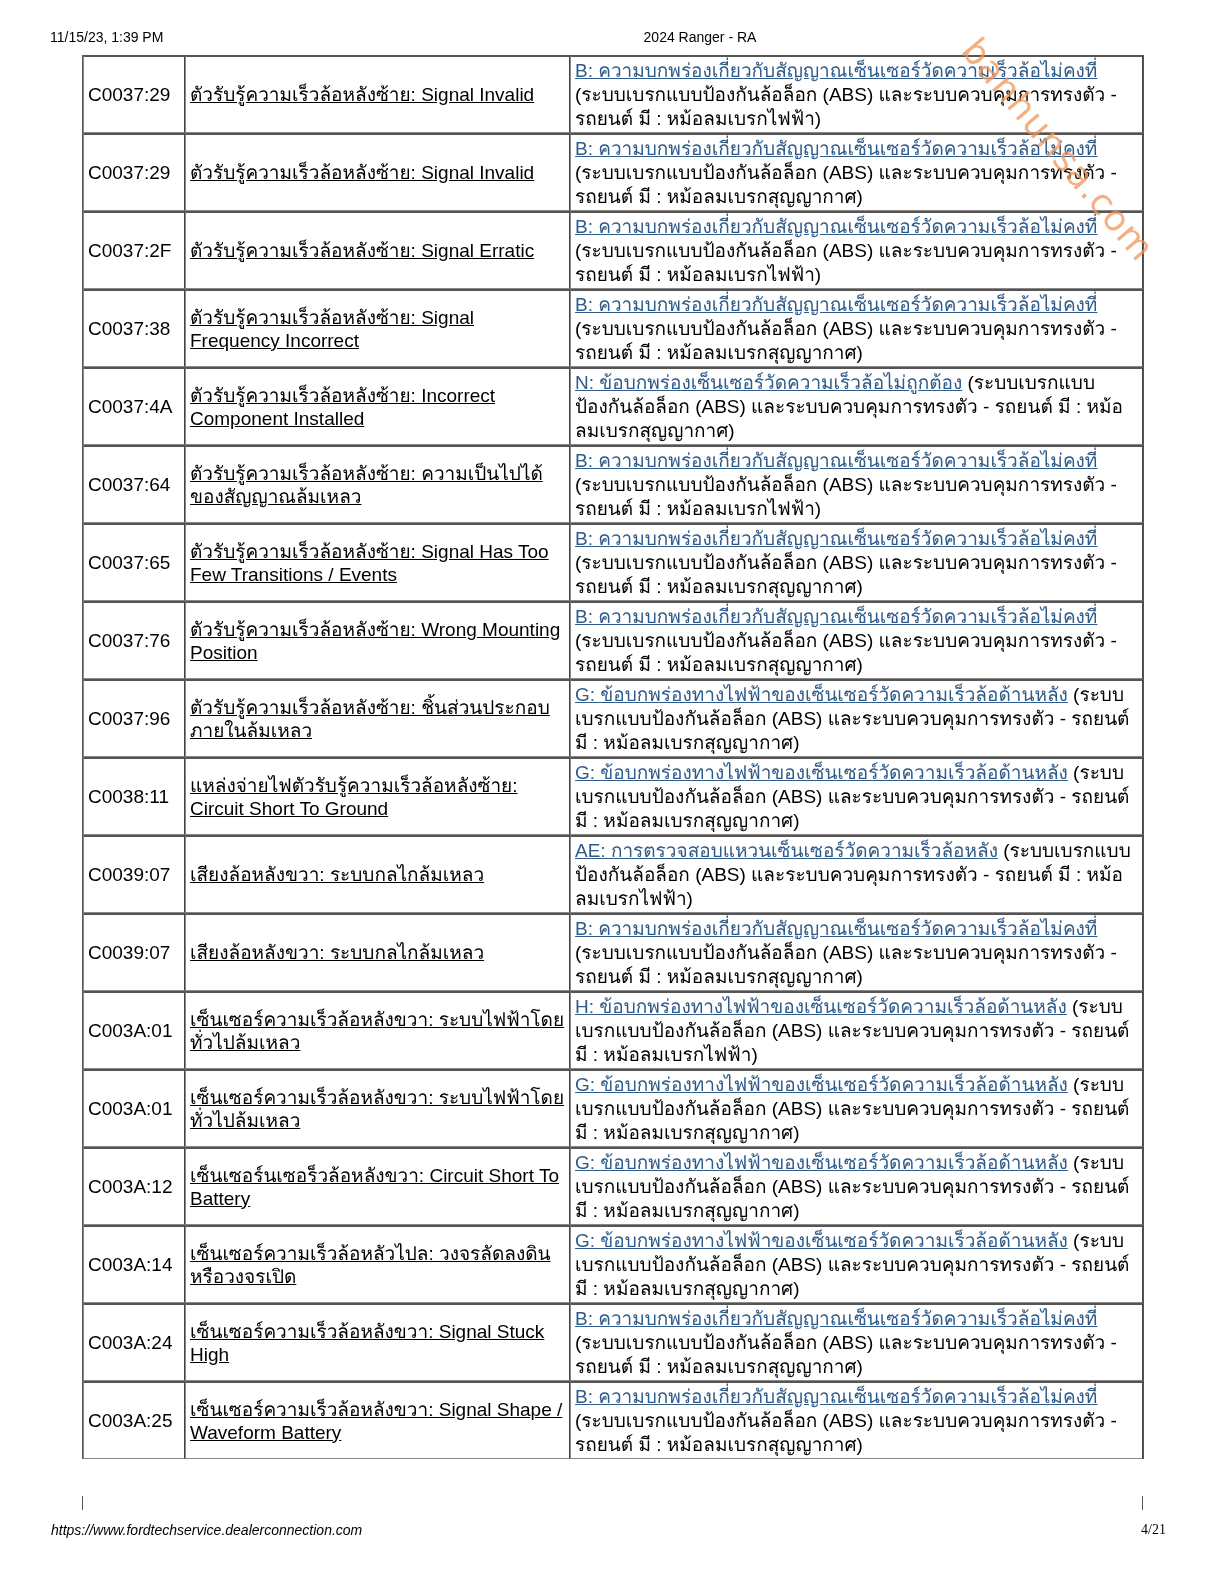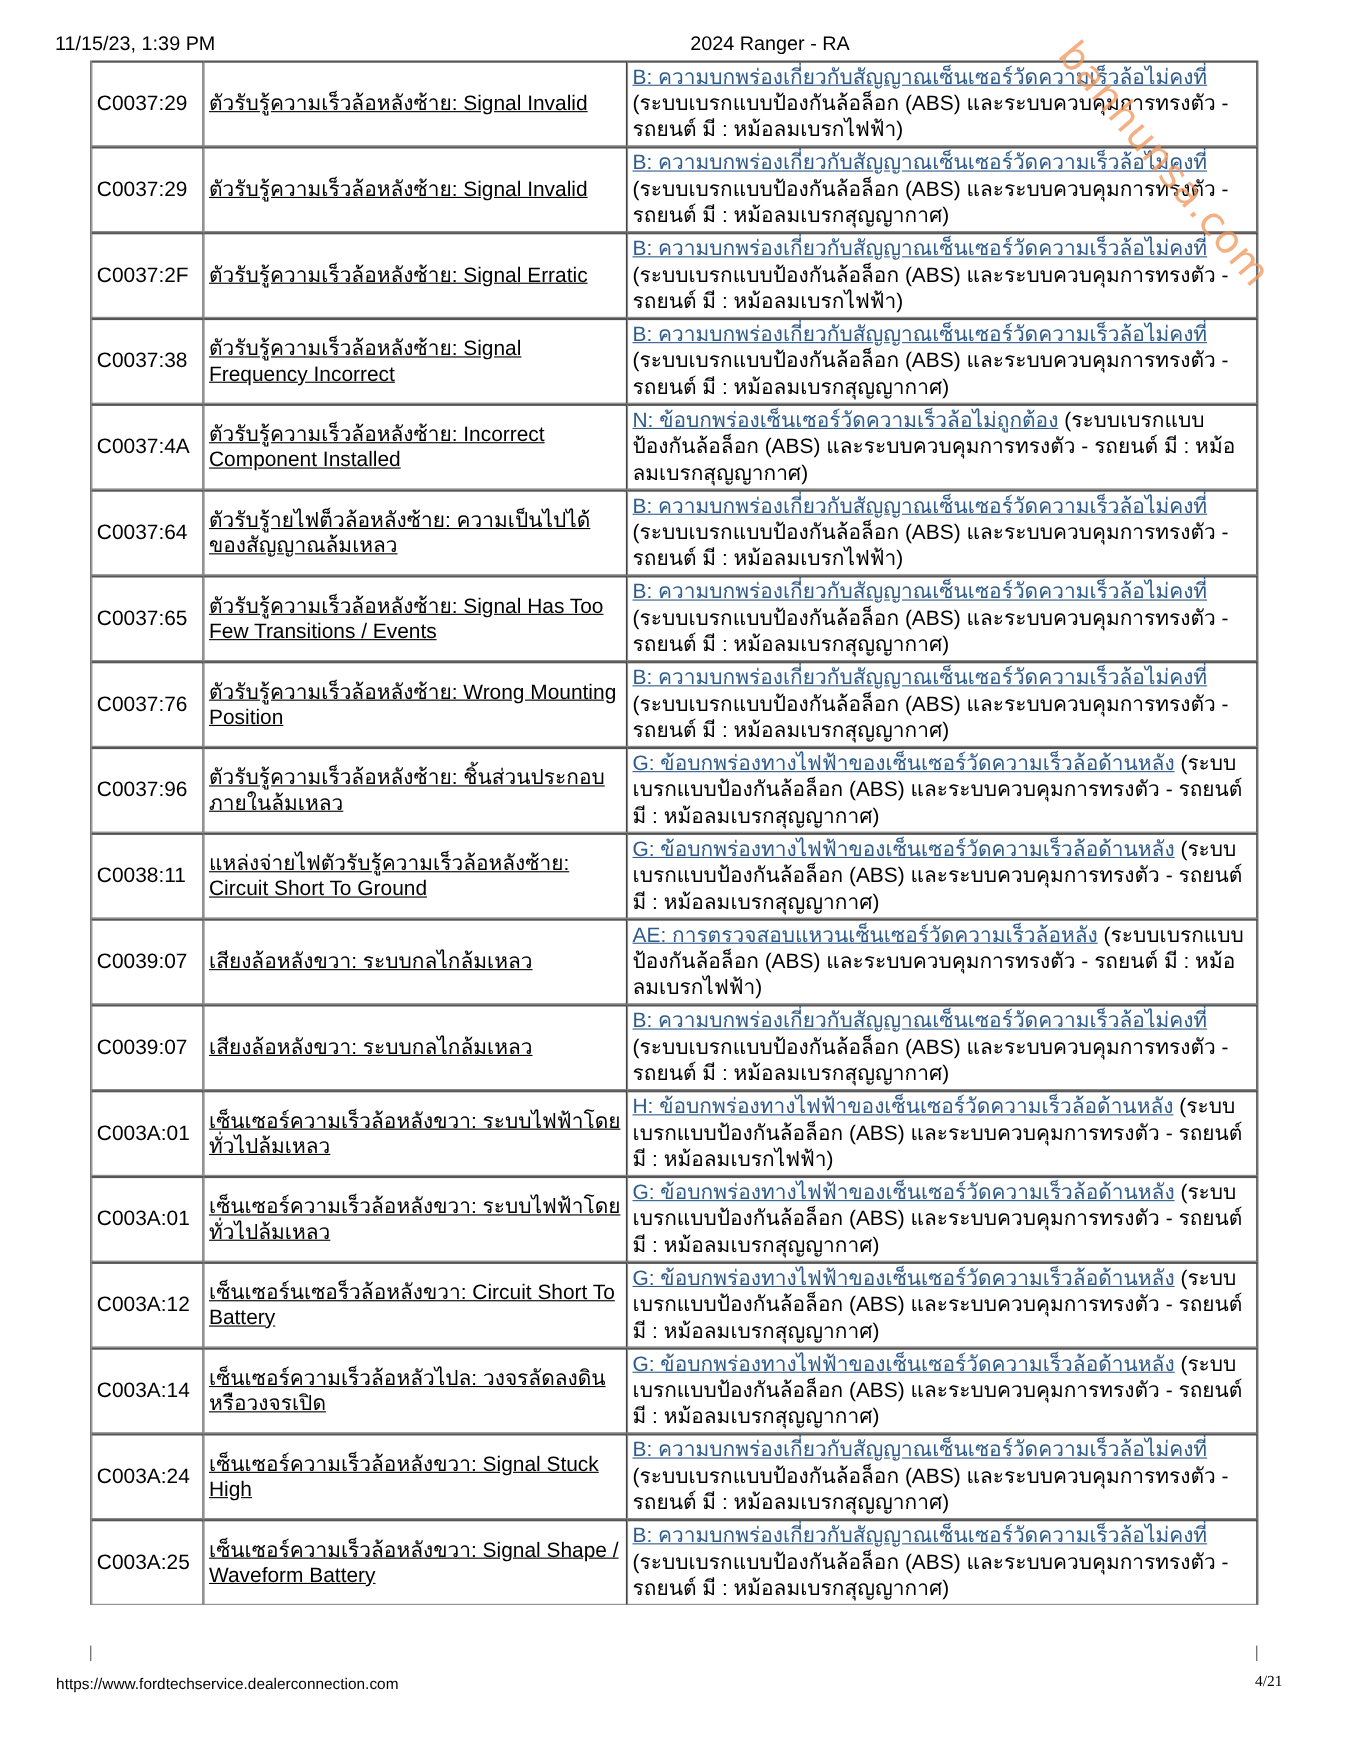--- a/index.html
+++ b/index.html
@@ -14,21 +14,21 @@
     overflow: hidden;
     font-family: "Liberation Sans", "DejaVu Sans", sans-serif;
     color: #000000;
   }
   .page-header {
     position: absolute;
     top: 29px;
     left: 0;
     width: 1224px;
     height: 20px;
-    font-size: 18px;
+    font-size: 14px;
   }
   .page-header .date {
     position: absolute;
     left: 50px;
     top: 0;
   }
   .page-header .title {
     position: absolute;
     left: 0;
     width: 1400px;
@@ -38,20 +38,21 @@
   .page-footer {
     position: absolute;
     top: 1522px;
     left: 0;
     width: 1224px;
     font-size: 14px;
   }
   .page-footer .url {
     position: absolute;
     left: 51px;
+    font-style: italic;
   }
   .page-footer .pagenum {
     position: absolute;
     left: 1141px;
     font-family: Liberation Serif, serif;
   }
   .table-wrap {
     position: absolute;
     left: 82px;
     top: 55px;
@@ -161,21 +162,21 @@
   </tr>
 
   <tr>
     <td class="code"><span>C0037:4A</span></td>
     <td class="desc"><span>ตัวรับรู้ความเร็วล้อหลังซ้าย: Incorrect Component Installed</span></td>
     <td class="action"><a class="link" href="#">N: ข้อบกพร่องเซ็นเซอร์วัดความเร็วล้อไม่ถูกต้อง</a><span> (ระบบเบรกแบบป้องกันล้อล็อก (ABS) และระบบควบคุมการทรงตัว - รถยนต์ มี : หม้อลมเบรกสุญญากาศ)</span></td>
   </tr>
 
   <tr>
     <td class="code"><span>C0037:64</span></td>
-    <td class="desc"><span>ตัวรับรู้ายไฟต็วล้อหลังซ้าย: ความเป็นไปได้ของสัญญาณล้มเหลว</span></td>
+    <td class="desc"><span>ตัวรับรู้ความเร็วล้อหลังซ้าย: ความเป็นไปได้ของสัญญาณล้มเหลว</span></td>
     <td class="action"><a class="link" href="#">B: ความบกพร่องเกี่ยวกับสัญญาณเซ็นเซอร์วัดความเร็วล้อไม่คงที่</a><span> (ระบบเบรกแบบป้องกันล้อล็อก (ABS) และระบบควบคุมการทรงตัว - รถยนต์ มี : หม้อลมเบรกไฟฟ้า)</span></td>
   </tr>
 
   <tr>
     <td class="code"><span>C0037:65</span></td>
     <td class="desc"><span>ตัวรับรู้ความเร็วล้อหลังซ้าย: Signal Has Too Few Transitions / Events</span></td>
     <td class="action"><a class="link" href="#">B: ความบกพร่องเกี่ยวกับสัญญาณเซ็นเซอร์วัดความเร็วล้อไม่คงที่</a><span> (ระบบเบรกแบบป้องกันล้อล็อก (ABS) และระบบควบคุมการทรงตัว - รถยนต์ มี : หม้อลมเบรกสุญญากาศ)</span></td>
   </tr>
 
   <tr>

